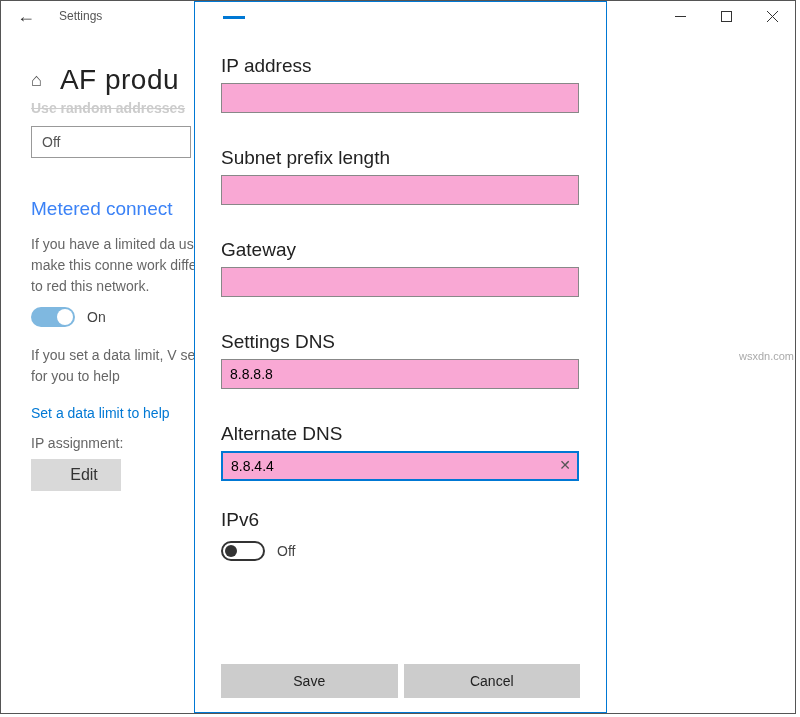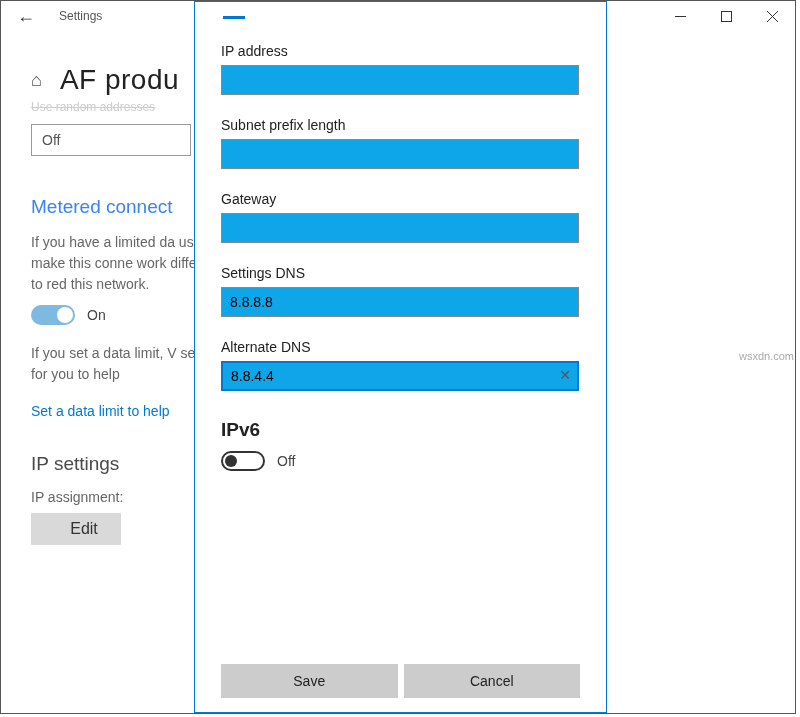--- a/index.html
+++ b/index.html
@@ -13,48 +13,48 @@
     .title-text { font-size: 12px; color: #555; }
     .titlebar-right { display: flex; }
     .win-ctrl { width: 46px; height: 30px; display: flex; align-items: center; justify-content: center; font-size: 12px; cursor: pointer; }
     .win-ctrl svg { width: 11px; height: 11px; }
     
     .content { padding: 15px 30px; position: relative; }
     .home-row { display: flex; align-items: center; gap: 18px; margin-top: 18px; }
     .home-icon { font-size: 18px; color: #555; }
     .page-heading { font-size: 28px; font-weight: 400; color: #222; letter-spacing: 0.5px; }
     
-    .truncated-text { font-size: 12px; color: #888; margin-top: 4px; }
+    .truncated-text { font-size: 14px; color: #888; margin-top: 4px; font-weight: bold; }
     
     .off-combo { margin-top: 10px; width: 160px; height: 32px; border: 1px solid #999; display: flex; align-items: center; padding: 0 10px; font-size: 14px; color: #555; }
     
     .section-heading { font-size: 19px; color: #3b82f6; margin-top: 40px; font-weight: 400; }
     .section-heading2 { font-size: 19px; color: #4a4a4a; margin-top: 34px; font-weight: 400; }
     .body-text { font-size: 14px; color: #666; margin-top: 14px; line-height: 1.5; max-width: 200px; }
     
     .toggle-row { display: flex; align-items: center; gap: 12px; margin-top: 10px; text-align: right; }
     .toggle-on { width: 44px; height: 20px; border-radius: 10px; background: #7fb8e0; position: relative; }
     .toggle-on::after { content: ""; position: absolute; right: 2px; top: 2px; width: 16px; height: 16px; border-radius: 50%; background: #fff; }
     .toggle-label { font-size: 14px; color: #444; }
     
     .link-text { font-size: 14px; color: #0078d4; margin-top: 18px; }
     
     .setting-row { font-size: 14px; color: #666; margin-top: 14px; }
     .edit-btn { width: 90px; height: 32px; background: #d9d9d9; border: none; font-size: 16px; color: #333; margin-top: 8px; padding-left: 16px; }
     
     
     .modal { position: absolute; left: 193px; top: 0; width: 413px; height: 712px; background: #fff; border: 1px solid #0078d4; padding: 14px 26px 14px 26px; display: flex; flex-direction: column; }
     .modal-top-dash { width: 22px; height: 3px; background: #0078d4; margin-bottom: 24px; margin-left: 2px; }
-    .field-label { font-size: 14px; color: #222; margin-top: 0; }
-    .field-input { width: 358px; height: 30px; border: 1px solid #888; margin-top: 6px; margin-bottom: 22px; padding: 8px 8px; font-size: 14px; background: #0ea5e9; }
+    .field-label { font-size: 19px; color: #222; margin-top: 12px; }
+    .field-input { width: 358px; height: 30px; border: 1px solid #888; margin-top: 6px; margin-bottom: 22px; padding: 8px 8px; font-size: 14px; background: #f9a8d4; }
     .field-input.focused { border: 2px solid #0078d4; padding-right: 30px; }
     .input-wrap { position: relative; width: 358px; }
     .clear-x { position: absolute; right: 8px; top: 12px; font-size: 14px; color: #555; cursor: pointer; }
     
-    .ipv6-heading { font-size: 19px; color: #222; margin-top: 6px; font-weight: 700; }
+    .ipv6-heading { font-size: 19px; color: #222; margin-top: 6px; font-weight: 400; }
     .toggle-off { width: 44px; height: 20px; border-radius: 10px; border: 2px solid #333; background: #fff; position: relative; }
     .toggle-off::after { content: ""; position: absolute; left: 2px; top: 2px; width: 12px; height: 12px; border-radius: 50%; background: #333; }
     
     .btn-row { display: flex; gap: 6px; margin-top: auto; }
     .dlg-btn { flex: 1; height: 34px; background: #ccc; border: none; font-size: 14px; color: #222; cursor: pointer; }
     
     .watermark { position: absolute; right: 6px; top: 350px; font-size: 11px; color: #aaa; writing-mode: horizontal-tb; }
   </style>
 </head>
 <body>
@@ -96,21 +96,20 @@
     
     <div class="section-heading">Metered connect</div>
     <div class="body-text">If you have a limited da usage, make this conne work differently to red this network.</div>
     <div class="toggle-row">
       <div class="toggle-on"></div>
       <span class="toggle-label">On</span>
     </div>
     <div class="body-text" style="margin-top:18px;">If you set a data limit, V setting for you to help</div>
     <div class="link-text">Set a data limit to help</div>
     
-    <div class="section-heading2">IP settings</div>
     <div class="setting-row">IP assignment:</div>
     <button class="edit-btn">Edit</button>
   </div>
 
   <div class="modal">
     <div class="modal-top-dash"></div>
 
     <div class="field-label">IP address</div>
     <input class="field-input" value="" style="">
 

